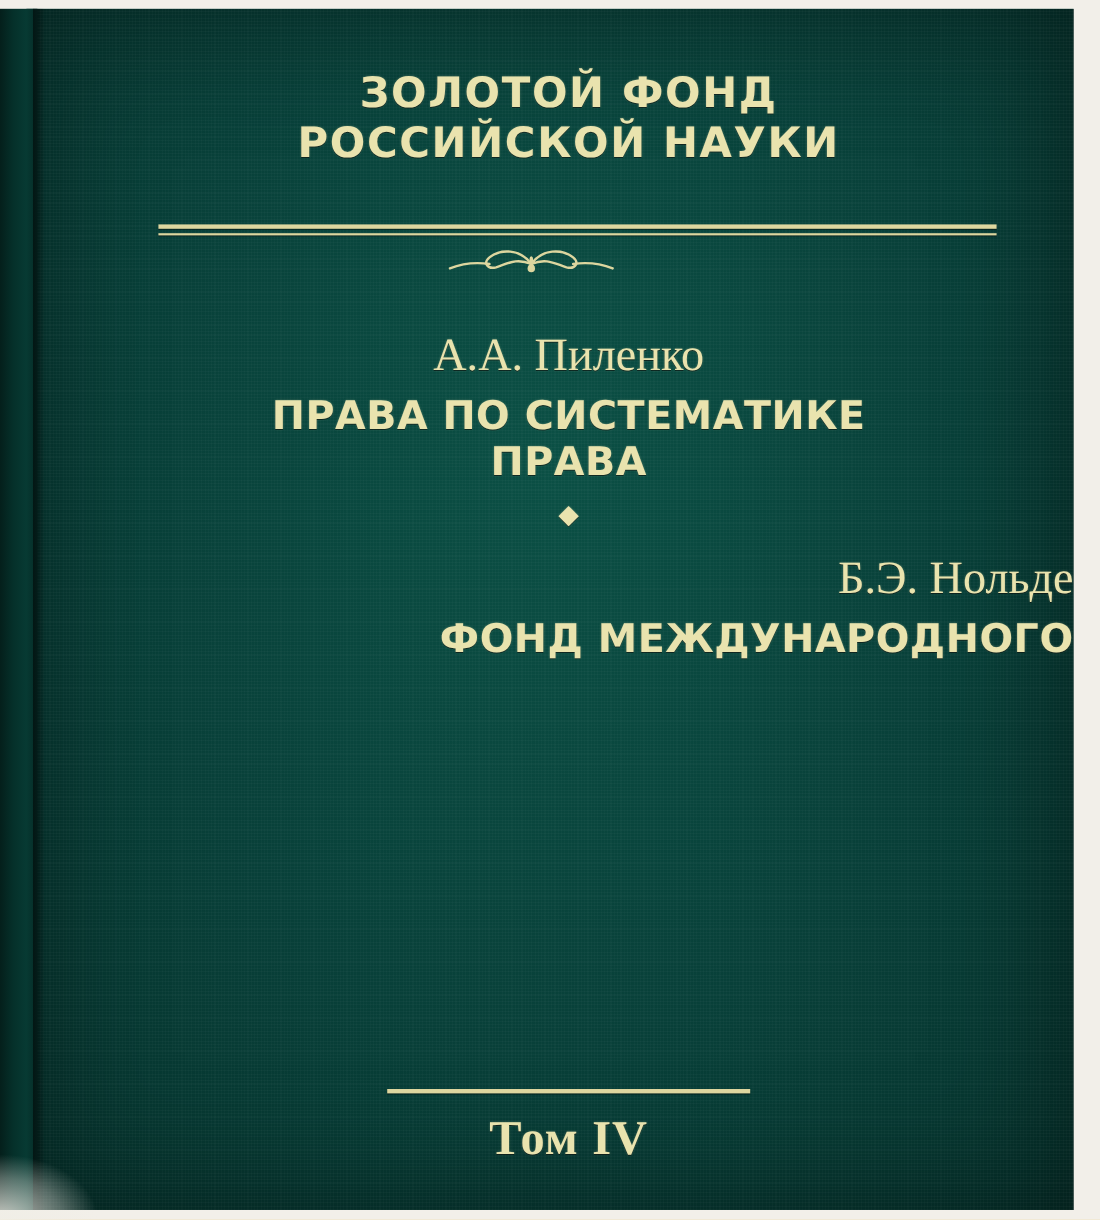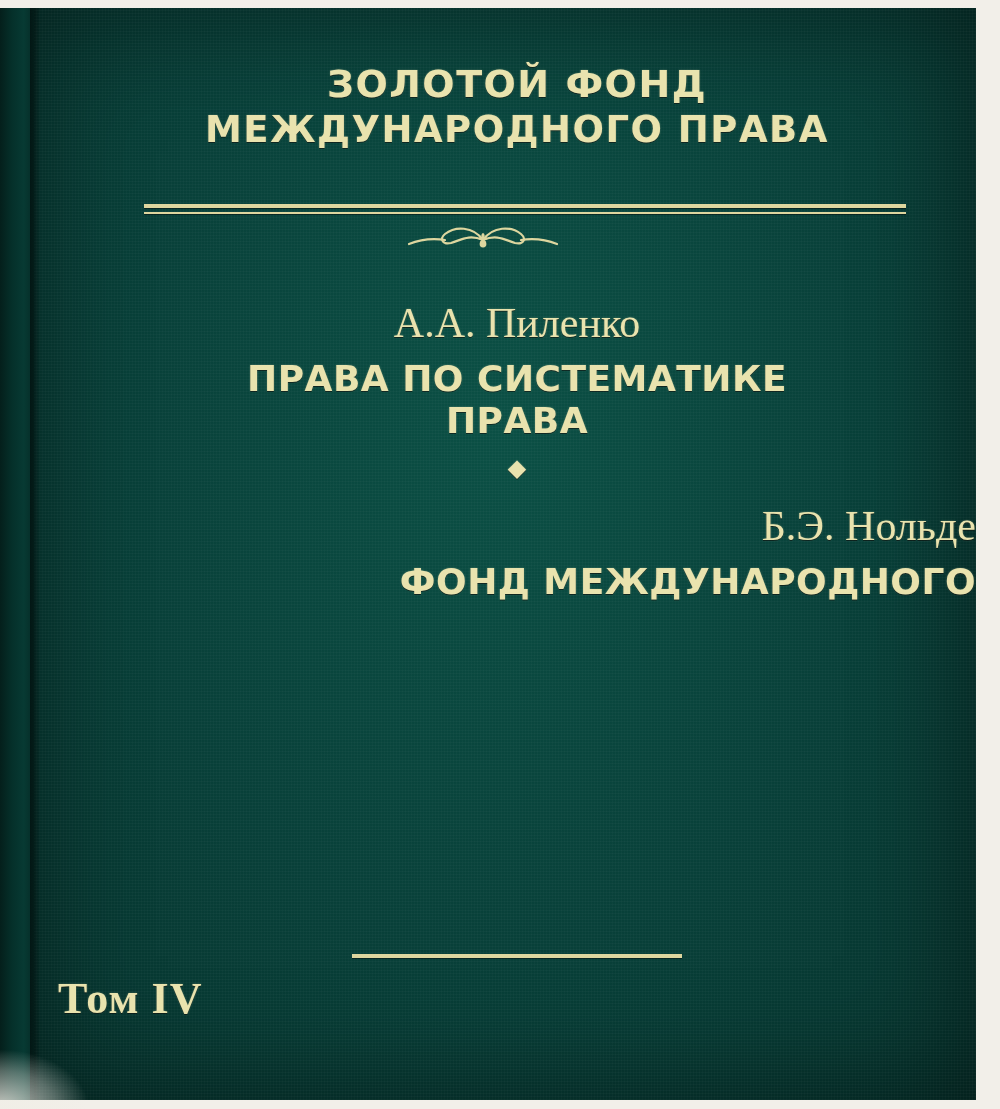--- a/index.html
+++ b/index.html
@@ -167,23 +167,23 @@
     margin: 14px 0 18px 0;
     font-size: 24px;
     line-height: 24px;
     color: #e9e3ae;
   }
 
   
   .volume-block {
     position: absolute;
     left: 34px;
-    top: 946px;
-    width: 918px;
-    text-align: left;
+    top: 982px;
+    width: 918px;
+    text-align: center;
   }
   .volume-rule {
     width: 330px;
     height: 4px;
     background: #ddd69f;
     margin: 0 auto 16px auto;
     box-shadow: 0 1px 0 rgba(0,0,0,0.45);
   }
   .volume-label {
     font-family: "Liberation Serif", serif;
@@ -199,21 +199,21 @@
 
 <div id="book-cover">
 
   <div class="paper-edge"></div>
 
   <div class="cover-board">
     <div class="cloth-texture"></div>
 
     <div class="series-block">
       <div class="series-line gold-text l1">ЗОЛОТОЙ ФОНД</div>
-      <div class="series-line gold-text l3">МЕЖДУНАРОДНОГО ПРАВА</div>
+      <div class="series-line gold-text l2">РОССИЙСКОЙ НАУКИ</div>
     </div>
 
     <div class="series-rules">
       <div class="rule"></div>
       <div class="rule thin"></div>
     </div>
 
     <div class="ornament">
       <svg width="200" height="34" viewBox="0 0 200 34" aria-hidden="true">
         <g fill="none" stroke="#ddd69f" stroke-width="2.2" stroke-linecap="round">

